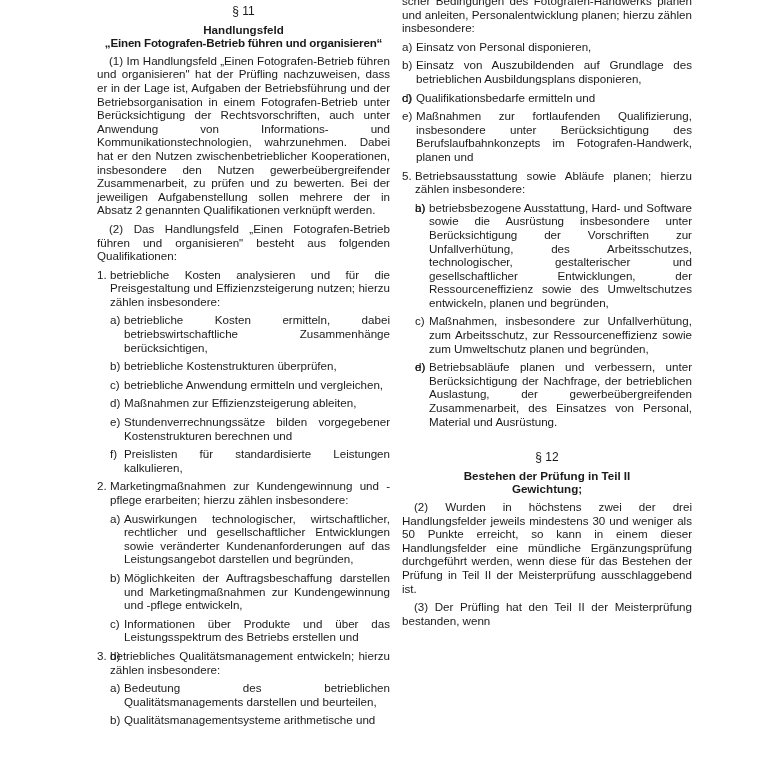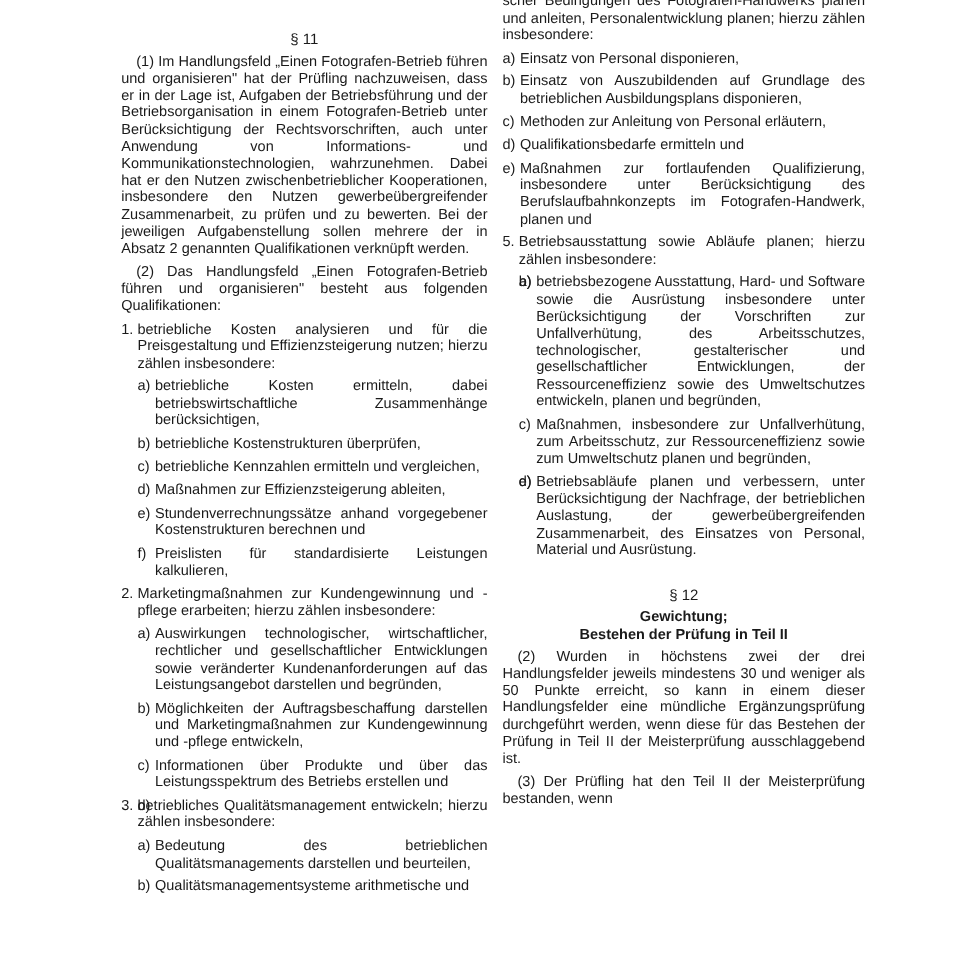--- a/index.html
+++ b/index.html
@@ -1,80 +1,84 @@
 <!DOCTYPE html>
 <html><head>
 <meta charset="utf-8">
 <style>
   html, body { margin:0; padding:0; background:#ffffff; }
   body { width:767px; height:767px; overflow:hidden; position:relative;
          font-family:"Liberation Sans", sans-serif; color:#1a1a1a; font-size:11.6px; line-height:13.6px; }
   .col { position:absolute; top:0; }
-  #left { left:97px; width:293px; top:5px;margin-top:20px; }
+  #left { left:97px; width:293px; top:5px; }
   #right { left:402px; width:290px; top:-6px; }
   p { margin:0; text-align:justify; }
   .para { text-indent:12px; margin-bottom:5px; }
   .sec { text-align:center; margin:0 0 5px 0; }
   .sec-num { font-size:12px; margin-bottom:4px; }
   .heading { font-weight:bold; text-align:center; margin-bottom:4px; }
   .item { position:relative; padding-left:13px; margin-bottom:5px; text-align:justify; }
   .item .mark { position:absolute; left:0; top:0; }
   .sub { position:relative; padding-left:27px; margin-bottom:5px; text-align:justify; }
   .sub .mark { position:absolute; left:13px; top:0; }
   .cont { margin-bottom:5px; text-align:justify; }
   .spacer { height:18px; }
 </style>
 </head>
 <body>
 
 <div id="left" class="col">
   <div class="sec sec-num">§ 11</div>
+  <div class="heading">
+    <div>Handlungsfeld</div>
+    <div style="letter-spacing:-0.2px;">„Einen Fotografen-Betrieb führen und organisieren“</div>
+  </div>
   <p class="para">(1) Im Handlungsfeld „Einen Fotografen-Betrieb führen und organisieren" hat der Prüfling nachzuweisen, dass er in der Lage ist, Aufgaben der Betriebsführung und der Betriebsorganisation in einem Fotografen-Betrieb unter Berücksichtigung der Rechtsvorschriften, auch unter Anwendung von Informations- und Kommunikationstechnologien, wahrzunehmen. Dabei hat er den Nutzen zwischenbetrieblicher Kooperationen, insbesondere den Nutzen gewerbeübergreifender Zusammenarbeit, zu prüfen und zu bewerten. Bei der jeweiligen Aufgabenstellung sollen mehrere der in Absatz 2 genannten Qualifikationen verknüpft werden.</p>
   <p class="para">(2) Das Handlungsfeld „Einen Fotografen-Betrieb führen und organisieren" besteht aus folgenden Qualifikationen:</p>
   <div id="left-items">
       <div class="item"><span class="mark">1.</span><span>betriebliche Kosten analysieren und für die Preisgestaltung und Effizienzsteigerung nutzen; hierzu zählen insbesondere:</span></div>
       <div class="sub"><span class="mark">a)</span><span>betriebliche Kosten ermitteln, dabei betriebswirtschaftliche Zusammenhänge berücksichtigen,</span></div>
       <div class="sub"><span class="mark">b)</span><span>betriebliche Kostenstrukturen überprüfen,</span></div>
-      <div class="sub"><span class="mark">c)</span><span>betriebliche Kennzahlen ermitteln und vergleichen,</span></div>
+      <div class="sub"><span class="mark">c)</span><span>betriebliche Anwendung ermitteln und vergleichen,</span></div>
       <div class="sub"><span class="mark">d)</span><span>Maßnahmen zur Effizienzsteigerung ableiten,</span></div>
-      <div class="sub"><span class="mark">e)</span><span>Stundenverrechnungssätze anhand vorgegebener Kostenstrukturen berechnen und</span></div>
+      <div class="sub"><span class="mark">e)</span><span>Stundenverrechnungssätze bilden vorgegebener Kostenstrukturen berechnen und</span></div>
       <div class="sub"><span class="mark">f)</span><span>Preislisten für standardisierte Leistungen kalkulieren,</span></div>
       <div class="item"><span class="mark">2.</span><span>Marketingmaßnahmen zur Kundengewinnung und -pflege erarbeiten; hierzu zählen insbesondere:</span></div>
       <div class="sub"><span class="mark">a)</span><span>Auswirkungen technologischer, wirtschaftlicher, rechtlicher und gesellschaftlicher Entwicklungen sowie veränderter Kundenanforderungen auf das Leistungsangebot darstellen und begründen,</span></div>
       <div class="sub"><span class="mark">b)</span><span>Möglichkeiten der Auftragsbeschaffung darstellen und Marketingmaßnahmen zur Kundengewinnung und -pflege entwickeln,</span></div>
       <div class="sub"><span class="mark">c)</span><span>Informationen über Produkte und über das Leistungsspektrum des Betriebs erstellen und</span></div>
       <div class="sub"><span class="mark">d)</span></div>
       <div class="item"><span class="mark">3.</span><span>betriebliches Qualitätsmanagement entwickeln; hierzu zählen insbesondere:</span></div>
       <div class="sub"><span class="mark">a)</span><span>Bedeutung des betrieblichen Qualitätsmanagements darstellen und beurteilen,</span></div>
       <div class="sub"><span class="mark">b)</span><span>Qualitätsmanagementsysteme arithmetische und</span></div>
     </div>
 </div>
 
 <div id="right" class="col">
   <p class="cont">scher Bedingungen des Fotografen-Handwerks planen und anleiten, Personalentwicklung planen; hierzu zählen insbesondere:</p>
   <div id="right-cont-subs">
       <div class="sub" style="padding-left: 14px;"><span class="mark" style="left: 0px;">a)</span><span>Einsatz von Personal disponieren,</span></div>
       <div class="sub" style="padding-left: 14px;"><span class="mark" style="left: 0px;">b)</span><span>Einsatz von Auszubildenden auf Grundlage des betrieblichen Ausbildungsplans disponieren,</span></div>
-      <div class="sub" style="padding-left: 14px;"><span class="mark" style="left: 0px;">c)</span><span>Methoden zur Anleitung von Personal erläutern,</span></div>
+      <div class="sub" style="padding-left: 14px;"><span class="mark" style="left: 0px;">c)</span></div>
       <div class="sub" style="padding-left: 14px;"><span class="mark" style="left: 0px;">d)</span><span>Qualifikationsbedarfe ermitteln und</span></div>
       <div class="sub" style="padding-left: 14px;"><span class="mark" style="left: 0px;">e)</span><span>Maßnahmen zur fortlaufenden Qualifizierung, insbesondere unter Berücksichtigung des Berufslaufbahnkonzepts im Fotografen-Handwerk, planen und</span></div>
     </div>
   <div class="item">
     <span class="mark">5.</span>
     <span>Betriebsausstattung sowie Abläufe planen; hierzu zählen insbesondere:</span>
   </div>
   <div id="right-item5-subs">
       <div class="sub"><span class="mark">a)</span></div>
       <div class="sub"><span class="mark">b)</span><span>betriebsbezogene Ausstattung, Hard- und Software sowie die Ausrüstung insbesondere unter Berücksichtigung der Vorschriften zur Unfallverhütung, des Arbeitsschutzes, technologischer, gestalterischer und gesellschaftlicher Entwicklungen, der Ressourceneffizienz sowie des Umweltschutzes entwickeln, planen und begründen,</span></div>
       <div class="sub"><span class="mark">c)</span><span>Maßnahmen, insbesondere zur Unfallverhütung, zum Arbeitsschutz, zur Ressourceneffizienz sowie zum Umweltschutz planen und begründen,</span></div>
       <div class="sub"><span class="mark">d)</span></div>
       <div class="sub"><span class="mark">e)</span><span>Betriebsabläufe planen und verbessern, unter Berücksichtigung der Nachfrage, der betrieblichen Auslastung, der gewerbeübergreifenden Zusammenarbeit, des Einsatzes von Personal, Material und Ausrüstung.</span></div>
     </div>
   <div class="spacer"></div>
   <div class="sec sec-num">§ 12</div>
   <div class="heading">
+    <div>Bestehen der Prüfung in Teil II</div>
     <div>Gewichtung;</div>
-    <div>Bestehen der Prüfung in Teil II</div>
   </div>
   <p class="para">(2) Wurden in höchstens zwei der drei Handlungsfelder jeweils mindestens 30 und weniger als 50 Punkte erreicht, so kann in einem dieser Handlungsfelder eine mündliche Ergänzungsprüfung durchgeführt werden, wenn diese für das Bestehen der Prüfung in Teil II der Meisterprüfung ausschlaggebend ist.</p>
   <p class="para">(3) Der Prüfling hat den Teil II der Meisterprüfung bestanden, wenn</p>
 
 </div>
 
 </body></html>

